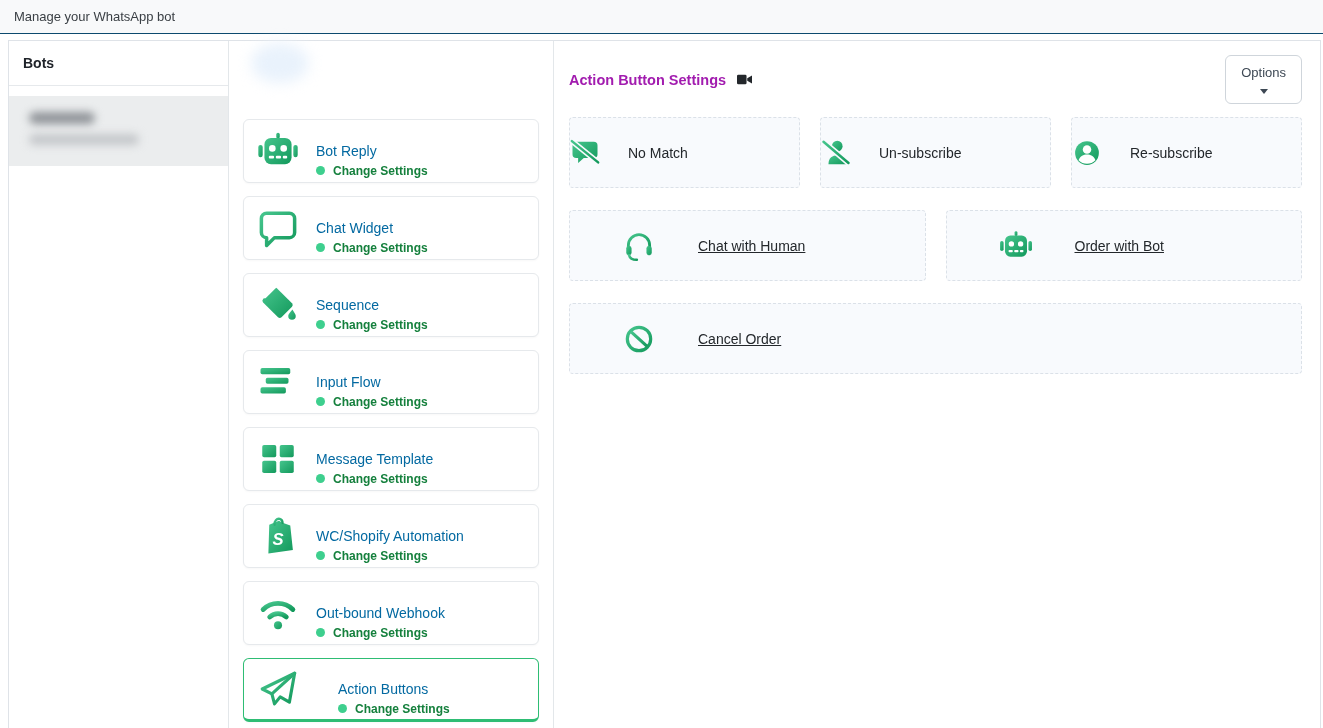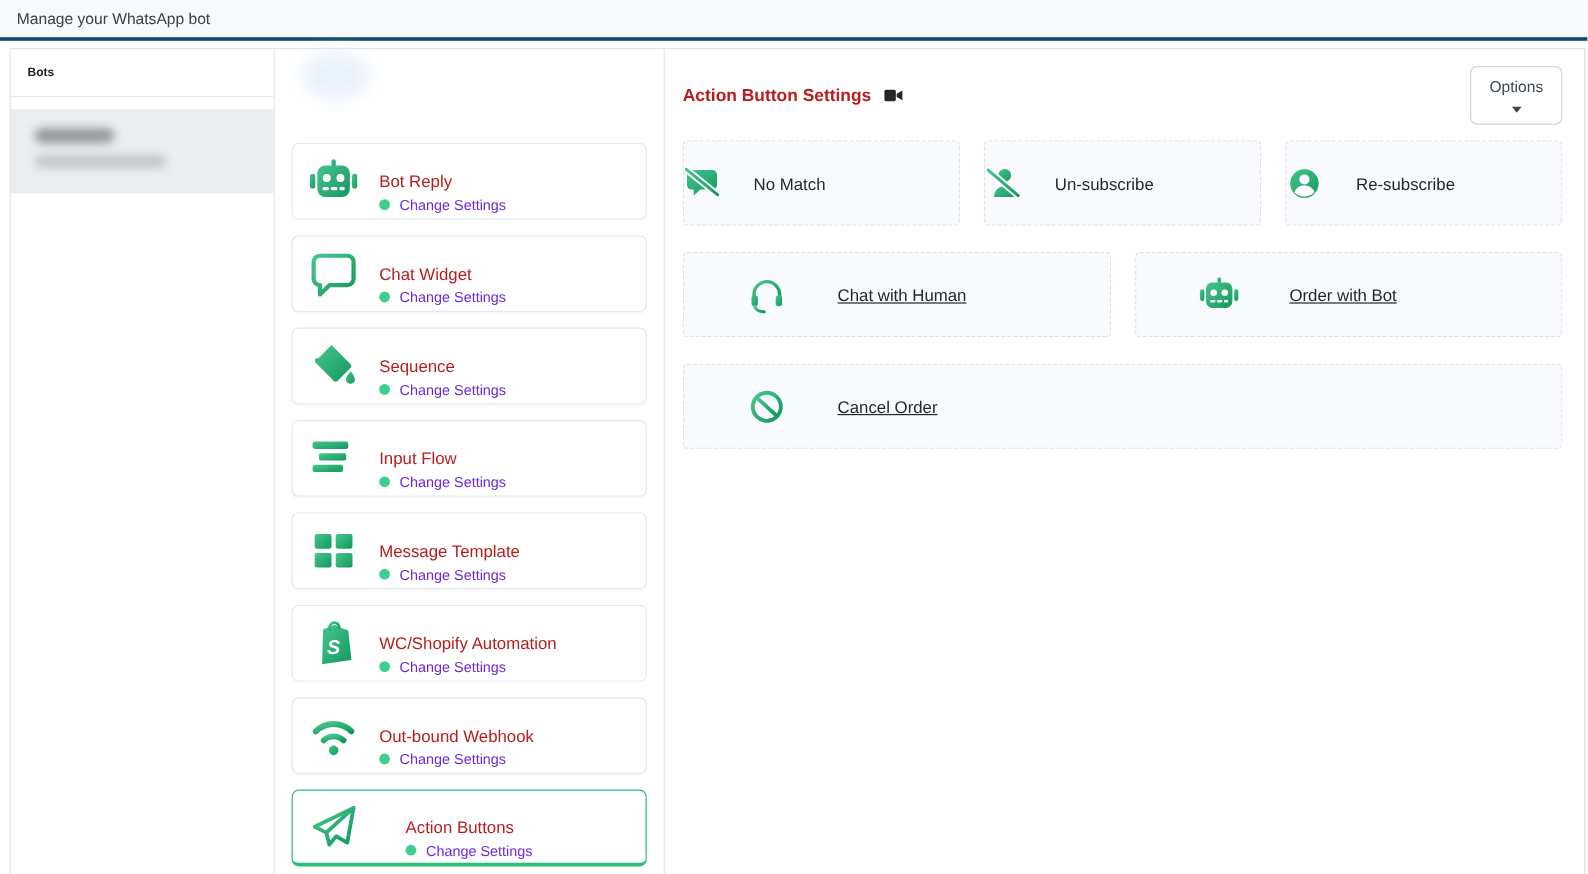--- a/index.html
+++ b/index.html
@@ -1,57 +1,57 @@
 <!DOCTYPE html>
 <html><head>
 <meta charset="utf-8">
 <style>
   * { margin:0; padding:0; box-sizing:border-box; }
   html,body { width:1323px; height:728px; overflow:hidden; background:#fff;
     font-family:"Liberation Sans","DejaVu Sans",sans-serif; }
   
-  .topbar { height:34px; background:#f8f9fa; border-bottom:3px solid #0c4a6e;
+  .topbar { height:34px; background:#f8f9fa; border-bottom:1px solid #0c4a6e;
     display:flex; align-items:center; padding-left:14px; }
   .topbar .title { font-size:13px; color:#3b4045; }
   
   .panel { position:absolute; left:8px; top:40px; right:2px; height:700px;
     border:1px solid #dfe3e8; background:#fff; display:flex; }
   
   .sidebar { width:220px; border-right:1px solid #e3e7ea; flex:none; }
   .sb-head { display:flex; align-items:center; gap:12px; padding:14px 14px;
     border-bottom:1px solid #e6e9ec; }
-  .sb-title { font-size:10px; font-weight:bold; color:#20242a; }
+  .sb-title { font-size:14px; font-weight:bold; color:#20242a; }
   .sb-search { flex:1; height:34px; min-width:0; border:1px solid #dcdfe3; border-radius:17px;
     padding:0 14px; font-size:12.5px; color:#444; outline:none; font-family:inherit; }
   .sb-search::placeholder { color:#b6bcc3; }
   .bot-item { margin-top:10px; height:70px; background:#ebedee; padding:16px 0 0 20px; }
   .blur-line { border-radius:6px; filter:blur(4px); }
   .blur-line.l1 { width:66px; height:12px; background:#8f9398; }
   .blur-line.l2 { width:110px; height:11px; background:#c4c7ca; margin-top:10px; }
   
   .middle { width:325px; border-right:1px solid #e3e7ea; flex:none; position:relative; }
   .blob { position:absolute; top:2px; left:22px; width:58px; height:40px;
     background:#e9f2fc; border-radius:50%; filter:blur(7px); }
   .cards { padding:78px 14px 0 14px; position:relative; }
   .m-card { height:64px; border:1px solid #e6e9ec; border-radius:6px; background:#fff;
     display:flex; align-items:center; padding-left:13px; margin-bottom:13px;
     box-shadow:0 1px 2px rgba(0,0,0,.03); cursor:pointer; }
   .m-card.selected { border:1px solid #2ebd74; border-bottom:3px solid #2ebd74;gap:22px; }
   .m-ic { width:42px; height:42px; flex:none; }
   .m-ic svg { width:100%; height:100%; }
   .m-txt { margin-left:17px; }
-  .m-title { font-size:14px; color:#b91c1c; margin-bottom:5px;margin-top:18px; }
+  .m-title { font-size:14px; color:#0369a1; margin-bottom:5px;margin-top:18px; }
   .m-linkrow { display:flex; align-items:center; gap:8px; }
   .dot { width:9px; height:9px; border-radius:50%; background:#3ecf8e; flex:none; }
-  .m-link { font-size:12px; font-weight:normal; color:#6d28d9; text-decoration:none; }
+  .m-link { font-size:12px; font-weight:bold; color:#15803d; text-decoration:none; }
   
   .right { flex:1; padding:14px 18px 0 15px; }
   .r-head { display:flex; justify-content:space-between; align-items:center; margin-bottom:13px; }
   .r-title-wrap { display:flex; align-items:center; gap:10px; }
-  .r-title { font-size:14.5px; font-weight:bold; color:#b91c1c; }
+  .r-title { font-size:14.5px; font-weight:bold; color:#a21caf; }
   .cam { width:17px; height:15px; }
   .options-btn { display:flex; align-items:center; gap:9px; background:#fff;
     border:1px solid #cfd5db; border-radius:6px; padding:9px 15px; font-size:13px;
     color:#3d4854; cursor:pointer; font-family:inherit;flex-direction:column; }
   .caret { width:0; height:0; border-left:4.5px solid transparent;
     border-right:4.5px solid transparent; border-top:5px solid #3d4854; }
   .grid { display:flex; gap:20px; margin-bottom:22px; }
   .a-card { flex:1; height:71px; background:#f8fafd; border:1px dashed #dbe1e8;
     border-radius:4px; display:flex; align-items:center; cursor:pointer; }
   .grid.three .a-card { }

